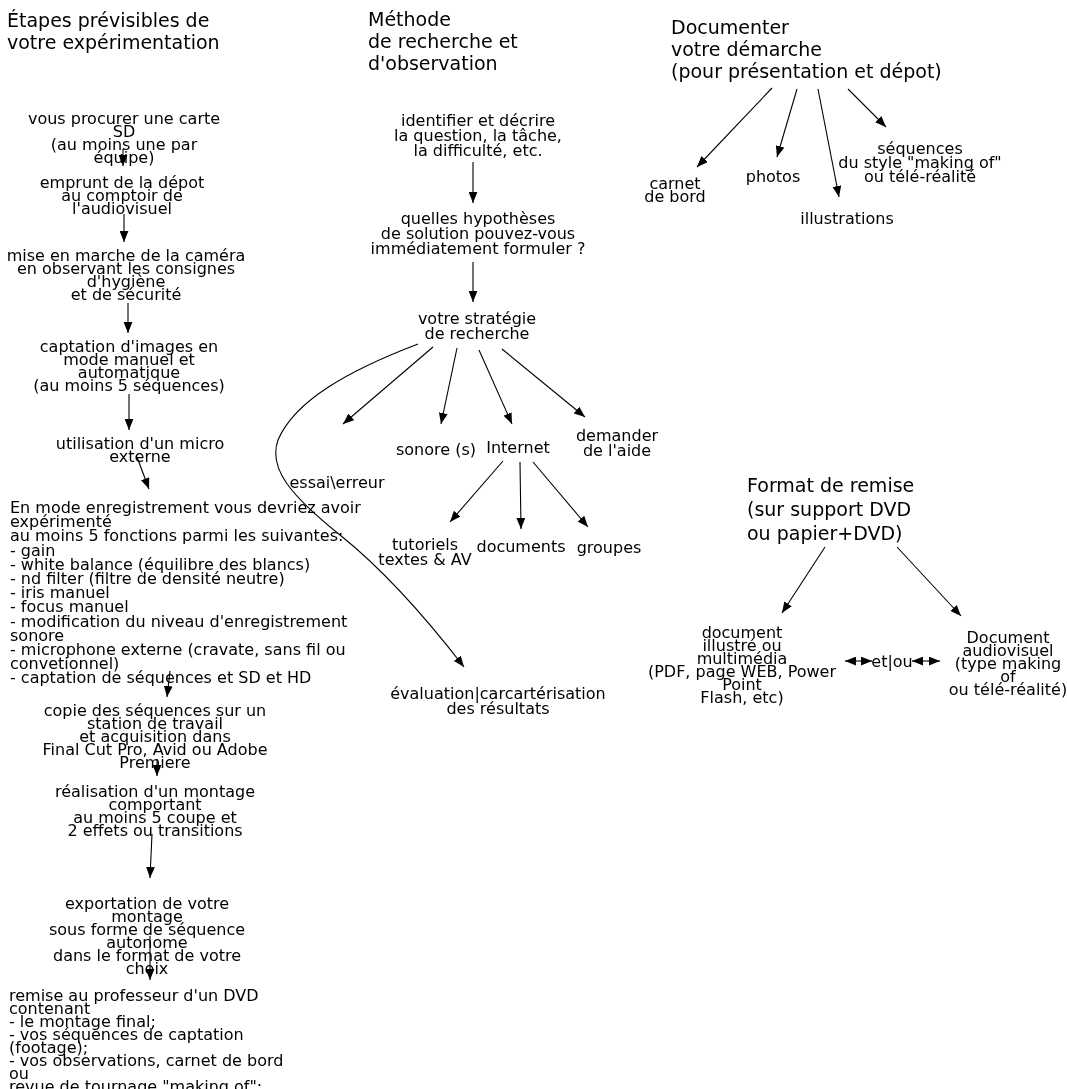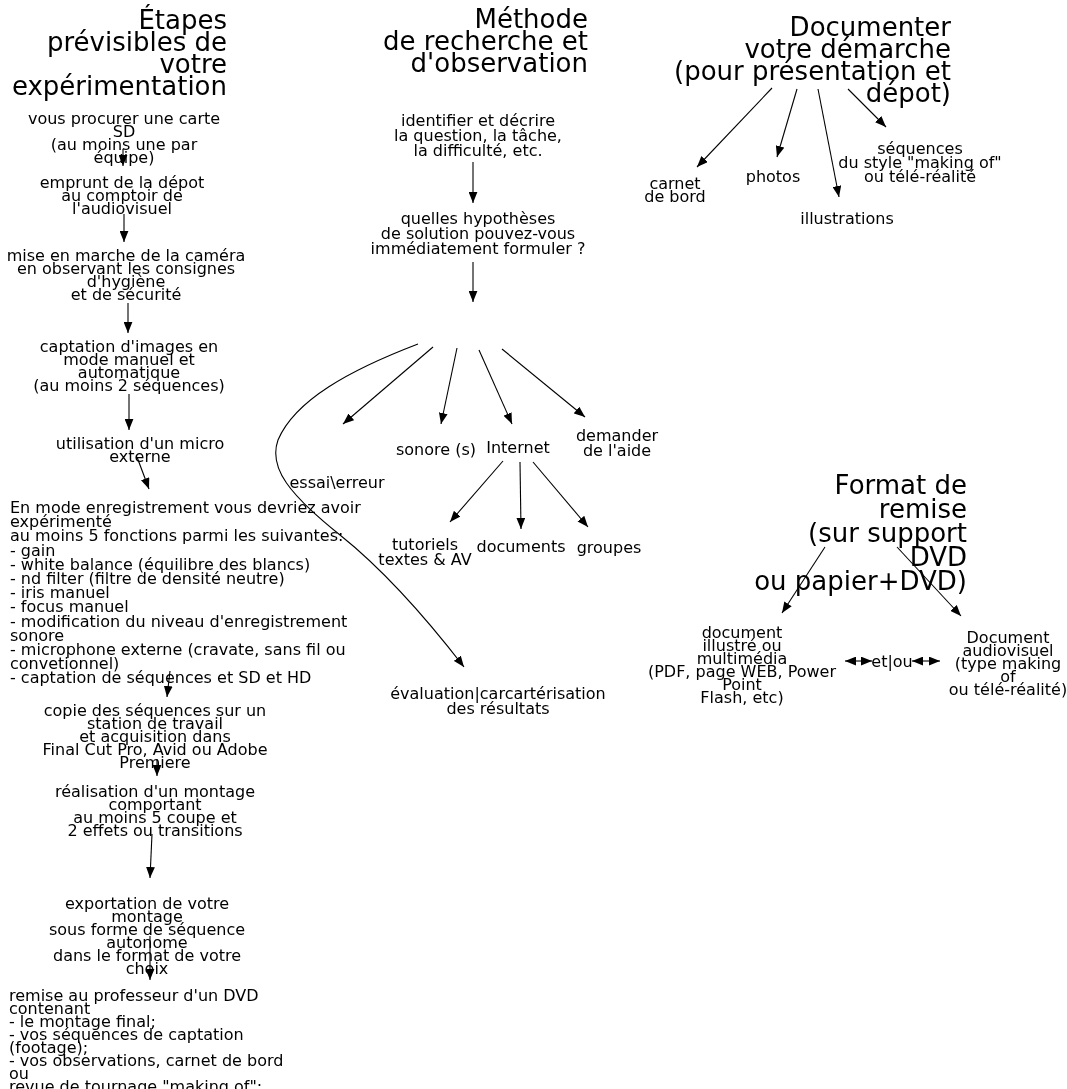--- a/index.html
+++ b/index.html
@@ -2,21 +2,21 @@
 <html><head>
 <meta charset="utf-8">
 <style>
   html,body{margin:0;padding:0;background:#fff;}
   #canvas{position:relative;width:1067px;height:1089px;background:#ffffff;overflow:hidden;
           font-family:"DejaVu Sans","Liberation Sans",sans-serif;color:#000;}
   .node{position:absolute;font-size:16px;line-height:13px;text-align:center;white-space:pre-line;}
   .lh14{line-height:14.2px;}
   .lh15{line-height:15px;}
   .left-align{text-align:left;}
-  .title{position:absolute;font-size:26px;line-height:22px;text-align:right;white-space:pre-line;}
+  .title{position:absolute;font-size:19px;line-height:22px;text-align:left;white-space:pre-line;}
   svg{position:absolute;left:0;top:0;}
   .edge{stroke:#000;stroke-width:1.1;fill:none;}
 </style>
 </head>
 <body>
 
 <div id="canvas">
 
   <svg width="1067" height="1089" viewBox="0 0 1067 1089">
     <defs>
@@ -63,21 +63,21 @@
 votre expérimentation</div>
   <div class="node" style="left:24px;top:112px;width:200px;">vous procurer une carte SD
 (au moins une par équipe)</div>
   <div class="node" style="left:22px;top:176px;width:200px;">emprunt de la dépot
 au comptoir de l'audiovisuel</div>
   <div class="node" style="left:6px;top:249px;width:240px;">mise en marche de la caméra
 en observant les consignes d'hygiène
 et de sécurité</div>
   <div class="node" style="left:29px;top:340px;width:200px;">captation d'images en
 mode manuel et automatique
-(au moins 2 séquences)</div>
+(au moins 5 séquences)</div>
   <div class="node" style="left:40px;top:437px;width:200px;">utilisation d'un micro externe</div>
   <div class="node left-align lh14" style="left:10px;top:501px;width:370px;">En mode enregistrement vous devriez avoir expérimenté
 au moins 5 fonctions parmi les suivantes:
 - gain
 - white balance (équilibre des blancs)
 - nd filter (filtre de densité neutre)
 - iris manuel
 - focus manuel
 - modification du niveau d'enregistrement sonore
 - microphone externe (cravate, sans fil ou convetionnel)
@@ -100,20 +100,22 @@
 
   <div class="title" style="left:368px;top:8px;width:220px;">Méthode
 de recherche et
 d'observation</div>
   <div class="node lh15" style="left:378px;top:113px;width:200px;">identifier et décrire
 la question, la tâche,
 la difficulté, etc.</div>
   <div class="node lh15" style="left:368px;top:211px;width:220px;">quelles hypothèses
 de solution pouvez-vous
 immédiatement formuler ?</div>
+  <div class="node lh15" style="left:397px;top:311px;width:160px;">votre stratégie
+de recherche</div>
   <div class="node" style="left:277px;top:440px;width:120px;margin-top:36px;">essai\erreur</div>
   <div class="node" style="left:376px;top:443px;width:120px;">sonore (s)</div>
   <div class="node" style="left:468px;top:441px;width:100px;">Internet</div>
   <div class="node lh15" style="left:557px;top:428px;width:120px;">demander
 de l'aide</div>
   <div class="node lh15" style="left:365px;top:537px;width:120px;">tutoriels
 textes &amp; AV</div>
   <div class="node" style="left:461px;top:540px;width:120px;">documents</div>
   <div class="node" style="left:559px;top:541px;width:100px;">groupes</div>
   <div class="node lh15" style="left:388px;top:686px;width:220px;">évaluation|carcartérisation

